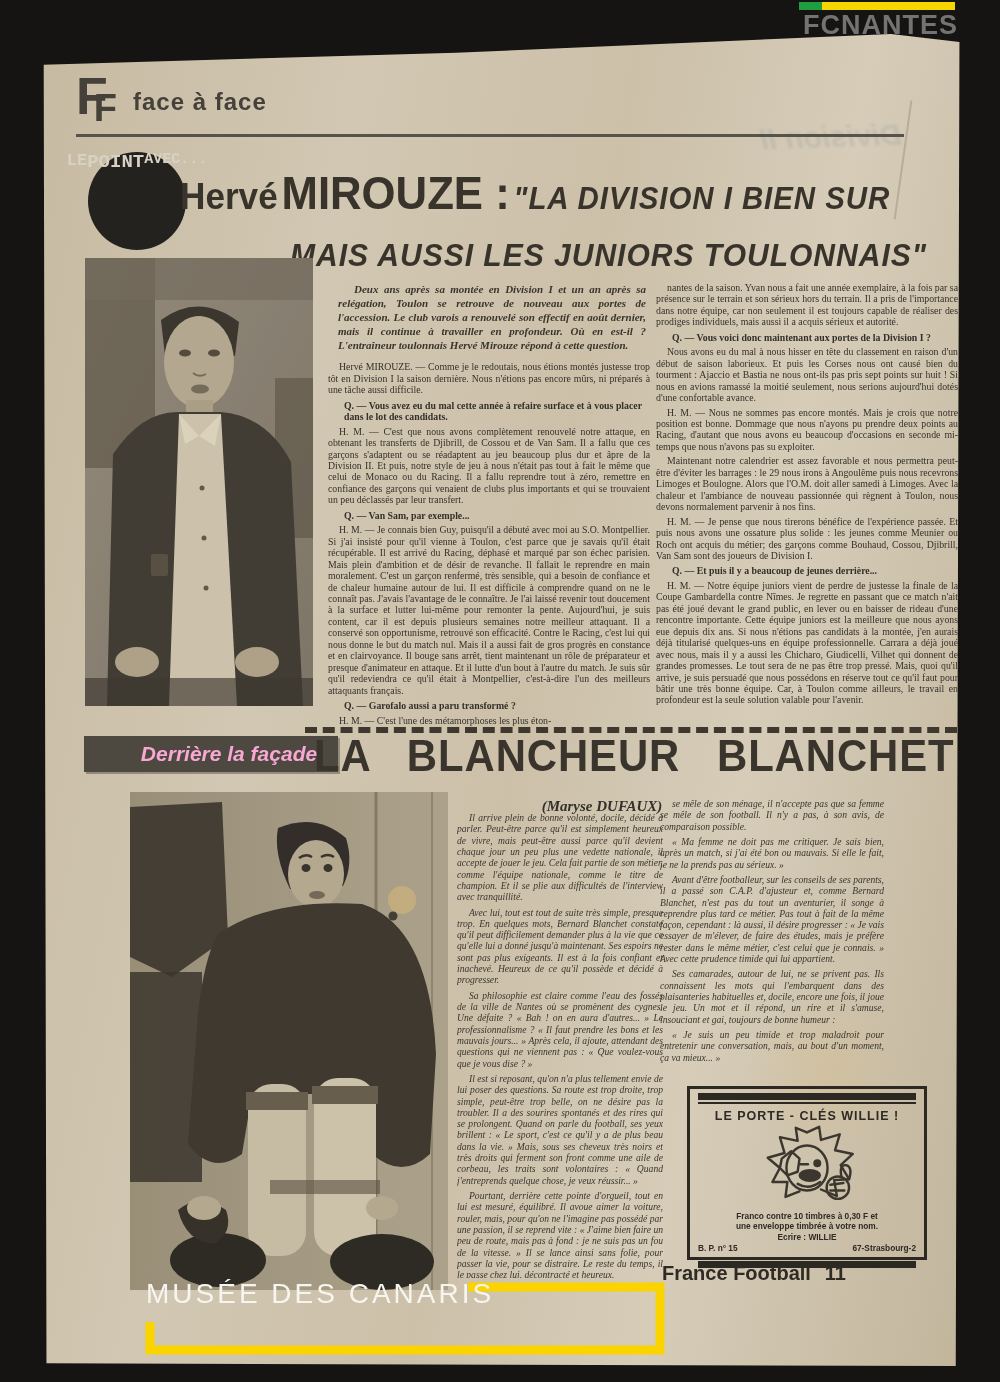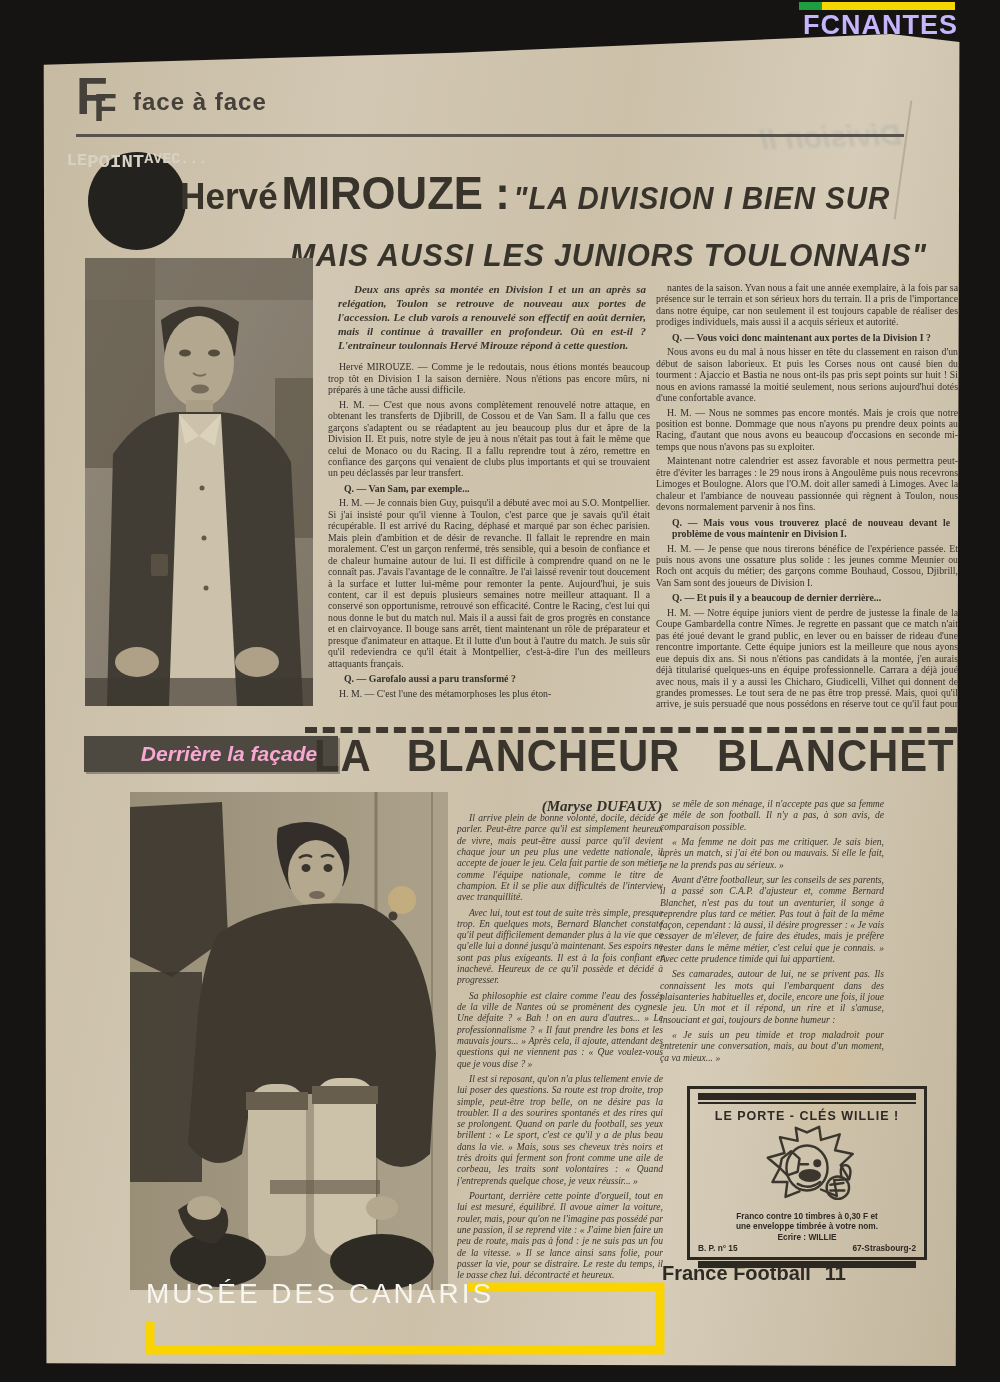--- a/index.html
+++ b/index.html
@@ -5,21 +5,21 @@
   html,body{margin:0;padding:0;}
   body{width:1000px;height:1382px;position:relative;background:#151412;overflow:hidden;
        font-family:"Liberation Serif",serif;}
   .abs{position:absolute;}
 
   
   .brandbar-green{left:799px;top:2px;width:23px;height:8px;background:#1f9e3f;}
   .brandbar-yellow{left:822px;top:2px;width:133px;height:8px;background:#f5d600;}
   .brand-text{left:788px;top:10px;width:170px;text-align:right;
     font-family:"Liberation Sans",sans-serif;font-weight:bold;font-size:27px;
-    color:#c4b5fd;letter-spacing:1px;}
+    color:#737373;letter-spacing:1px;}
 
   
   .paper{left:40px;top:30px;width:925px;height:1336px;
     background:
       radial-gradient(circle at 85% 78%, rgba(216,186,120,.25), rgba(216,186,120,0) 6%),
       linear-gradient(100deg,#c6baa2 0%,#d2c7b2 28%,#ccc0a9 52%,#d6ccb8 72%,#c2b59c 100%);
     clip-path:polygon(0.4% 2.6%,45% 1.7%,92% 0.3%,99.4% 0.9%,99% 100%,0.7% 99.8%);}
   .crease{left:862px;top:70px;width:2px;height:120px;background:rgba(60,50,35,.18);
     transform:rotate(8deg);}
   .ghost{left:720px;top:90px;font-family:"Liberation Sans",sans-serif;font-weight:bold;
@@ -161,38 +161,38 @@
     <rect x="66" y="296" width="17" height="22" rx="2" fill="#4c4537"></rect>
     <ellipse cx="52" cy="404" rx="22" ry="15" fill="#ad9f85"></ellipse>
     <ellipse cx="172" cy="404" rx="22" ry="15" fill="#ad9f85"></ellipse>
     <rect x="0" y="420" width="228" height="28" fill="#2e2a24" opacity=".65"></rect>
     <rect width="228" height="448" fill="#c9bda6" opacity=".10"></rect>
   </svg>
 
   <div class="abs col1">
     <p class="a1-intro">Deux ans après sa montée en Division I et un an après sa relégation, Toulon se retrouve de nouveau aux portes de l'accession. Le club varois a renouvelé son effectif en août dernier, mais il continue à travailler en profondeur. Où en est-il ? L'entraîneur toulonnais Hervé Mirouze répond à cette question.</p>
     <div class="a1-col">
-      <p>Hervé MIROUZE. — Comme je le redoutais, nous étions montés beaucoup trop tôt en Division I la saison dernière. Nous n'étions pas encore mûrs, ni préparés à une tâche aussi difficile.</p>
+      <p>Hervé MIROUZE. — Comme je le redoutais, nous étions montés justesse trop tôt en Division I la saison dernière. Nous n'étions pas encore mûrs, ni préparés à une tâche aussi difficile.</p>
+      <p class="q">Q. — Vous avez eu du mal cette année à refaire surface et à vous placer dans le lot des candidats.</p>
       <p>H. M. — C'est que nous avons complètement renouvelé notre attaque, en obtenant les transferts de Djibrill, de Cossou et de Van Sam. Il a fallu que ces garçons s'adaptent ou se réadaptent au jeu beaucoup plus dur et âpre de la Division II. Et puis, notre style de jeu à nous n'était pas tout à fait le même que celui de Monaco ou du Racing. Il a fallu reprendre tout à zéro, remettre en confiance des garçons qui venaient de clubs plus importants et qui se trouvaient un peu déclassés par leur transfert.</p>
       <p class="q">Q. — Van Sam, par exemple...</p>
       <p>H. M. — Je connais bien Guy, puisqu'il a débuté avec moi au S.O. Montpellier. Si j'ai insisté pour qu'il vienne à Toulon, c'est parce que je savais qu'il était récupérable. Il est arrivé du Racing, déphasé et marqué par son échec parisien. Mais plein d'ambition et de désir de revanche. Il fallait le reprendre en main moralement. C'est un garçon renfermé, très sensible, qui a besoin de confiance et de chaleur humaine autour de lui. Il est difficile à comprendre quand on ne le connaît pas. J'avais l'avantage de le connaître. Je l'ai laissé revenir tout doucement à la surface et lutter lui-même pour remonter la pente. Aujourd'hui, je suis content, car il est depuis plusieurs semaines notre meilleur attaquant. Il a conservé son opportunisme, retrouvé son efficacité. Contre le Racing, c'est lui qui nous donne le but du match nul. Mais il a aussi fait de gros progrès en constance et en clairvoyance. Il bouge sans arrêt, tient maintenant un rôle de préparateur et presque d'animateur en attaque. Et il lutte d'un bout à l'autre du match. Je suis sûr qu'il redeviendra ce qu'il était à Montpellier, c'est-à-dire l'un des meilleurs attaquants français.</p>
       <p class="q">Q. — Garofalo aussi a paru transformé ?</p>
       <p>H. M. — C'est l'une des métamorphoses les plus éton-</p>
     </div>
   </div>
 
   <div class="abs col2 a1-col">
     <p>nantes de la saison. Yvan nous a fait une année exemplaire, à la fois par sa présence sur le terrain et son sérieux hors du terrain. Il a pris de l'importance dans notre équipe, car non seulement il est toujours capable de réaliser des prodiges individuels, mais aussi il a acquis sérieux et autorité.</p>
     <p class="q">Q. — Vous voici donc maintenant aux portes de la Division I ?</p>
     <p>Nous avons eu du mal à nous hisser en tête du classement en raison d'un début de saison laborieux. Et puis les Corses nous ont causé bien du tourment : Ajaccio et Bastia ne nous ont-ils pas pris sept points sur huit ! Si nous en avions ramassé la moitié seulement, nous serions aujourd'hui dotés d'une confortable avance.</p>
     <p>H. M. — Nous ne sommes pas encore montés. Mais je crois que notre position est bonne. Dommage que nous n'ayons pu prendre deux points au Racing, d'autant que nous avons eu beaucoup d'occasions en seconde mi-temps que nous n'avons pas su exploiter.</p>
     <p>Maintenant notre calendrier est assez favorable et nous permettra peut-être d'éviter les barrages : le 29 nous irons à Angoulême puis nous recevrons Limoges et Boulogne. Alors que l'O.M. doit aller samedi à Limoges. Avec la chaleur et l'ambiance de nouveau passionnée qui règnent à Toulon, nous devons normalement parvenir à nos fins.</p>
-    <p class="q">Q. — Mais vous vous trouverez placé de nouveau devant le problème de vous maintenir en Division I.</p>
     <p>H. M. — Je pense que nous tirerons bénéfice de l'expérience passée. Et puis nous avons une ossature plus solide : les jeunes comme Meunier ou Roch ont acquis du métier; des garçons comme Bouhaud, Cossou, Djibrill, Van Sam sont des joueurs de Division I.</p>
-    <p class="q">Q. — Et puis il y a beaucoup de dernier derrière...</p>
+    <p class="q">Q. — Et puis il y a beaucoup de jeunes derrière...</p>
     <p>H. M. — Notre équipe juniors vient de perdre de justesse la finale de la Coupe Gambardella contre Nîmes. Je regrette en passant que ce match n'ait pas été joué devant le grand public, en lever ou en baisser de rideau d'une rencontre importante. Cette équipe juniors est la meilleure que nous ayons eue depuis dix ans. Si nous n'étions pas candidats à la montée, j'en aurais déjà titularisé quelques-uns en équipe professionnelle. Carrara a déjà joué avec nous, mais il y a aussi les Chicharo, Giudicelli, Vilhet qui donnent de grandes promesses. Le tout sera de ne pas être trop pressé. Mais, quoi qu'il arrive, je suis persuadé que nous possédons en réserve tout ce qu'il faut pour bâtir une très bonne équipe. Car, à Toulon comme ailleurs, le travail en profondeur est la seule solution valable pour l'avenir.</p>
   </div>
 
   <div class="abs dash-rule"></div>
   <div class="abs kicker">Derrière la façade</div>
   <div class="abs h2">LA BLANCHEUR BLANCHET</div>
   <div class="abs byline">(Maryse DUFAUX)</div>
 
   <svg class="abs photo2" viewBox="0 0 318 498">
     <defs>

